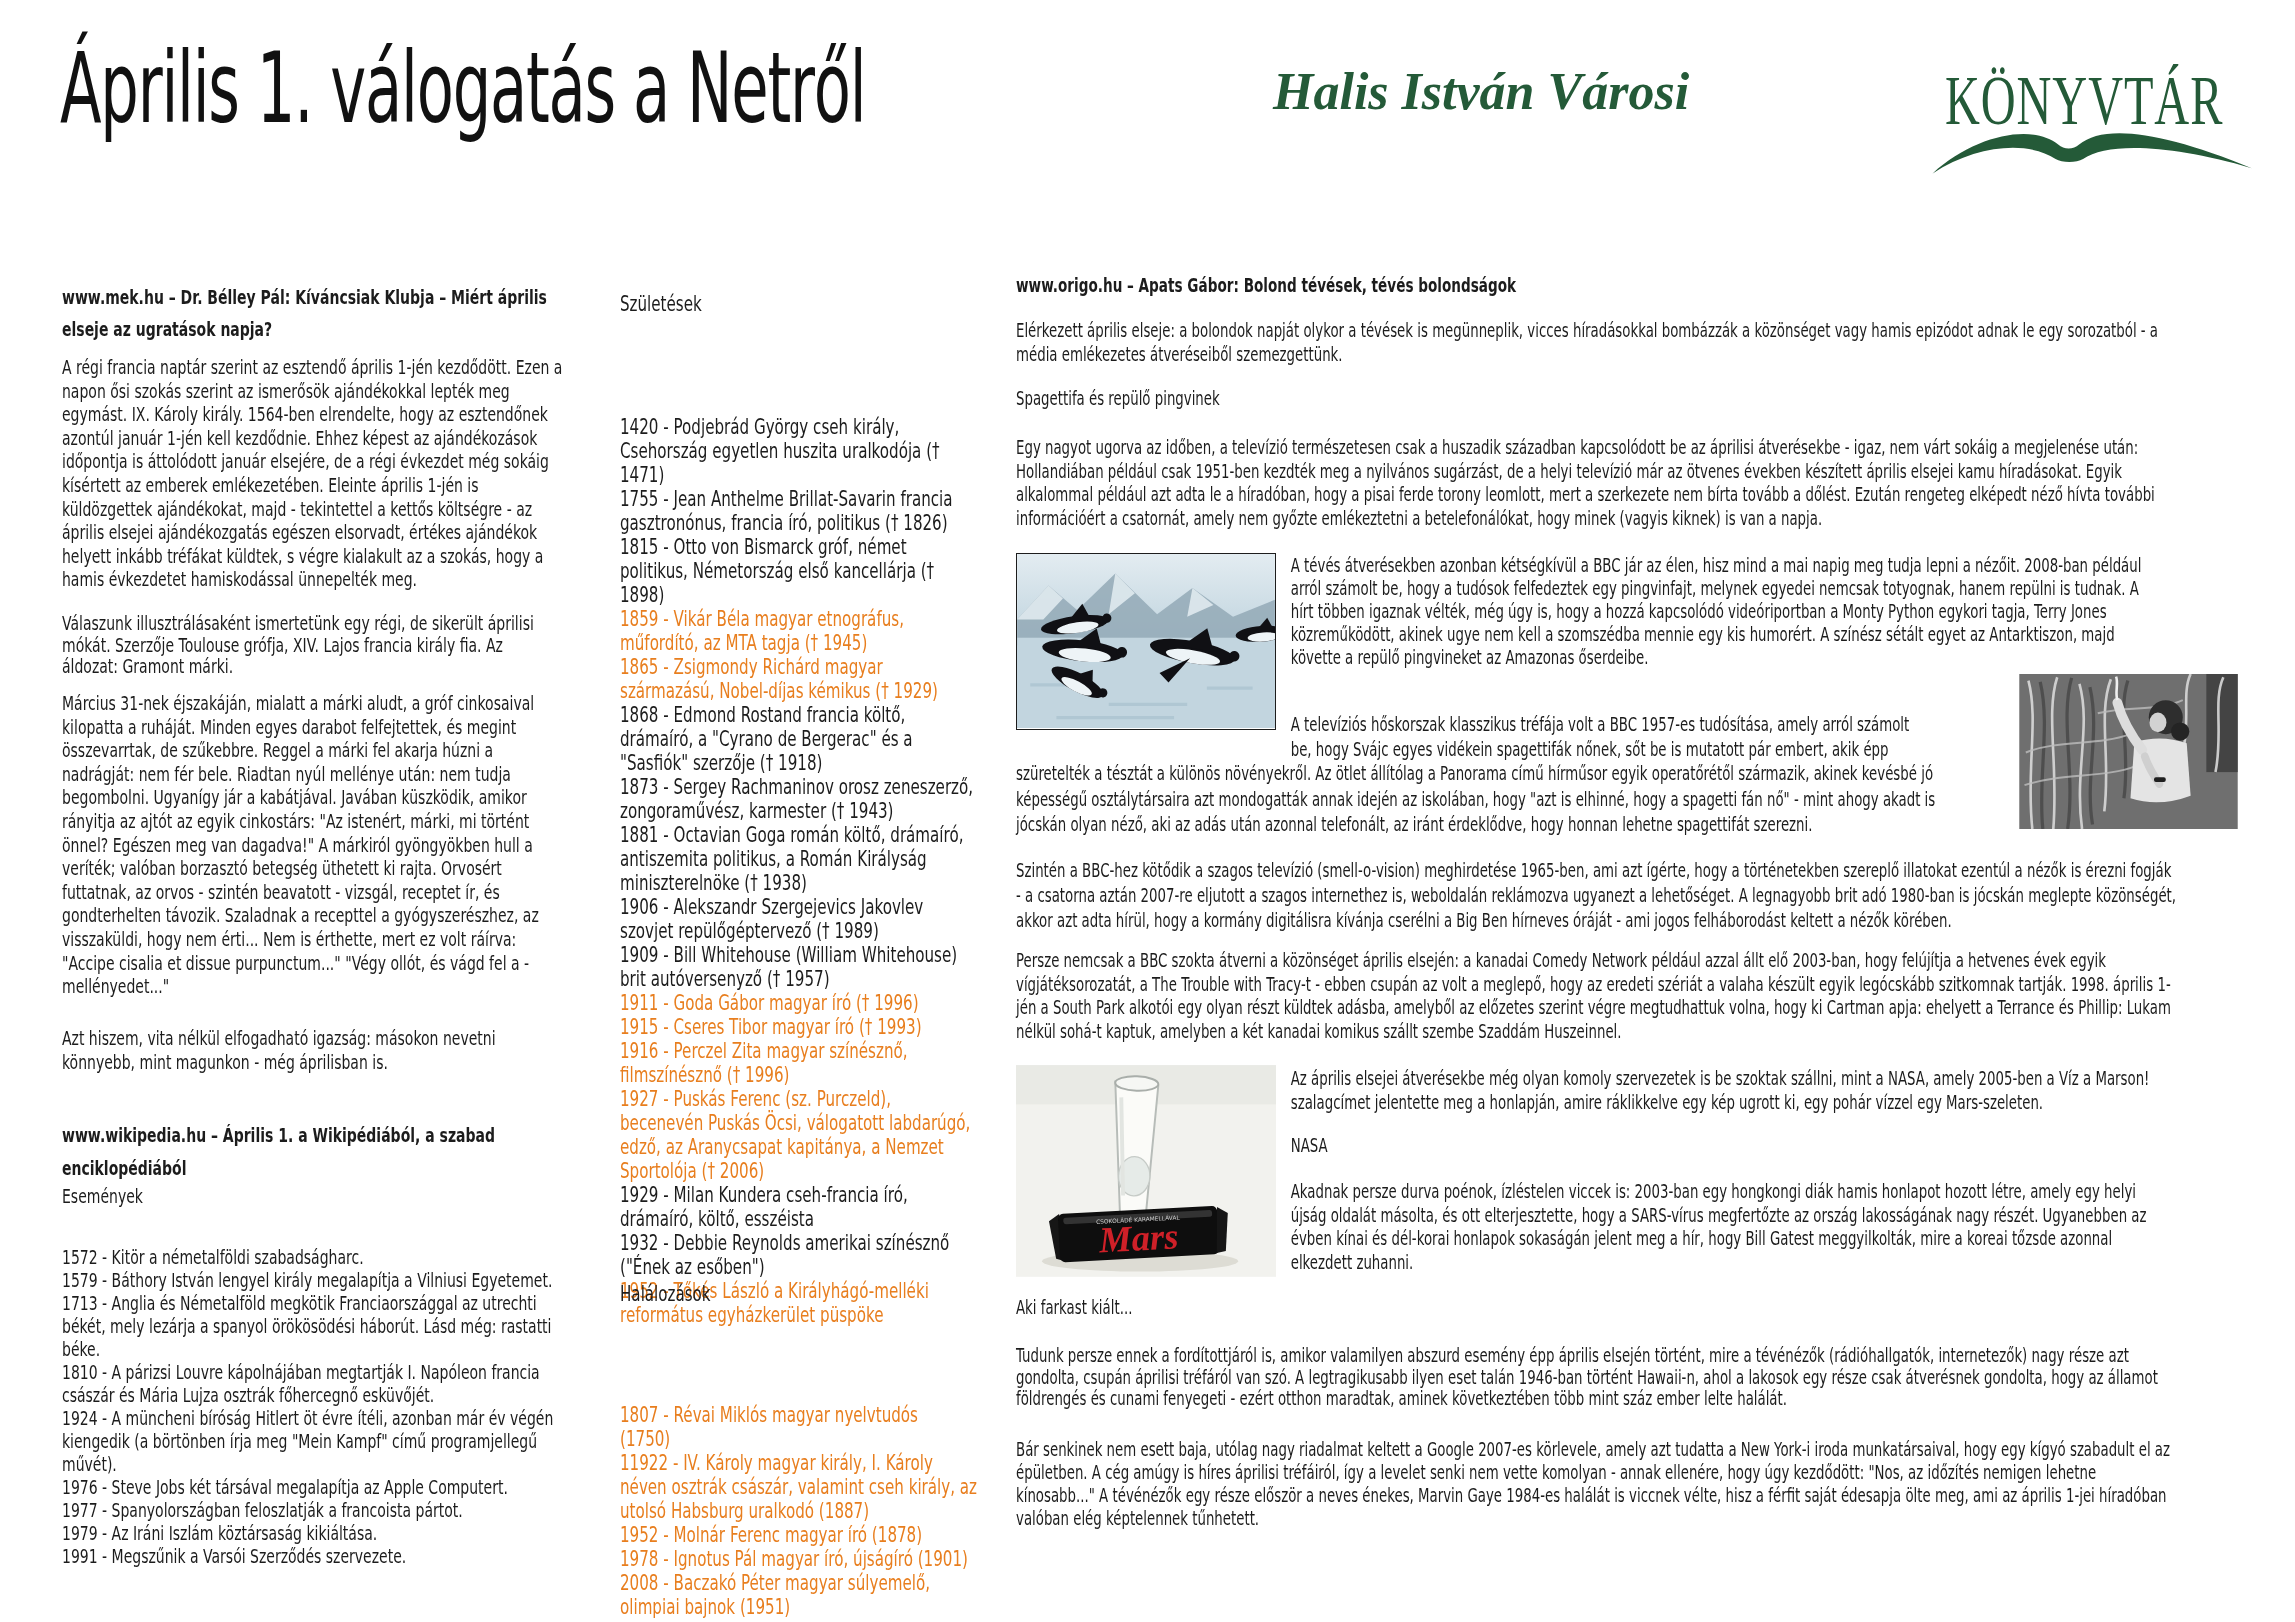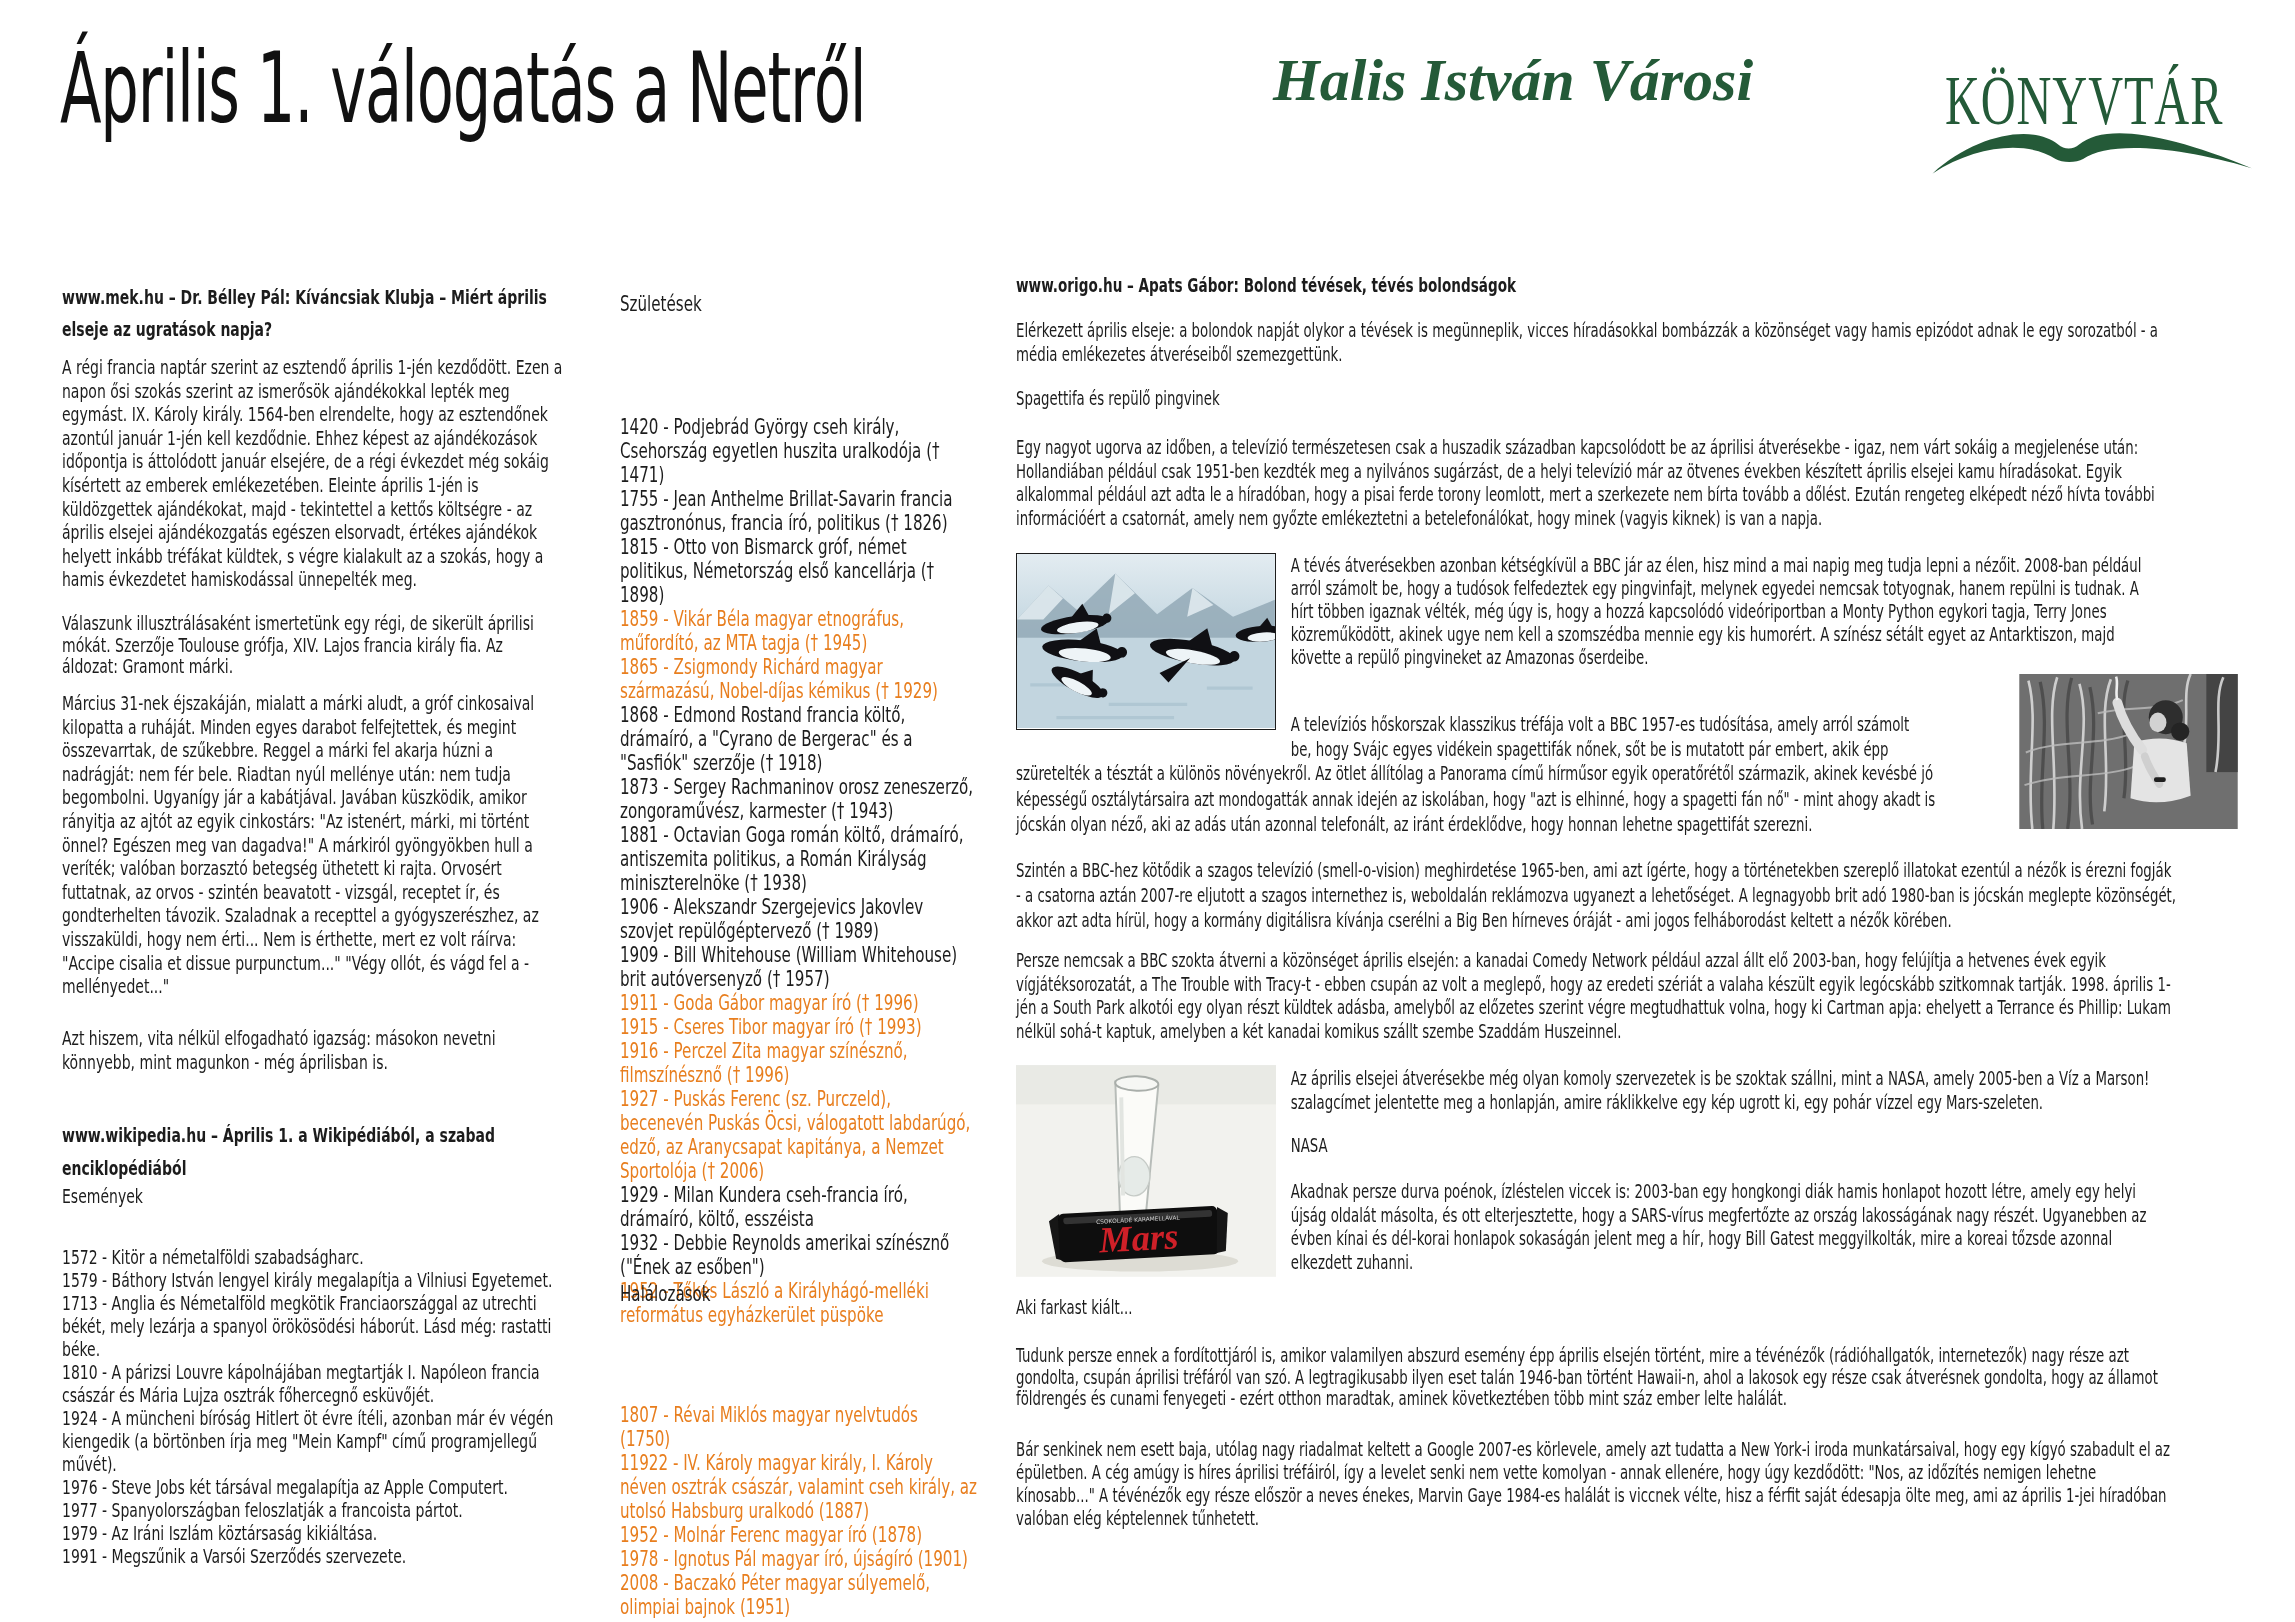--- a/index.html
+++ b/index.html
@@ -11,22 +11,22 @@
   .abs{position:absolute}
   
   .sx70{transform:scaleX(0.70);transform-origin:0 0}
   .sx68{transform:scaleX(0.68);transform-origin:0 0}
   .page-title{
     font-size:98px;letter-spacing:-2px;white-space:pre;
     transform:scaleX(0.62);transform-origin:0 0;color:#111;
   }
   .halis{
     font-family:"Liberation Serif","DejaVu Serif",serif;
-    font-style:italic;font-weight:bold;font-size:60px;
-    color:var(--green);white-space:pre;
+    font-style:italic;font-weight:bold;font-size:52px;
+    color:var(--green);white-space:pre;margin-top:16px;
   }
   .konyvtar{
     font-family:"Liberation Serif","DejaVu Serif",serif;
     font-size:69px;color:var(--green);white-space:pre;
     transform:scaleX(0.70);transform-origin:0 0;letter-spacing:1.3px;
   }
   .colwrap{position:absolute}
   .blk{position:absolute;left:0;white-space:pre}
   .h{font-weight:bold}
   .c1{font-size:20px;line-height:23.6px}

